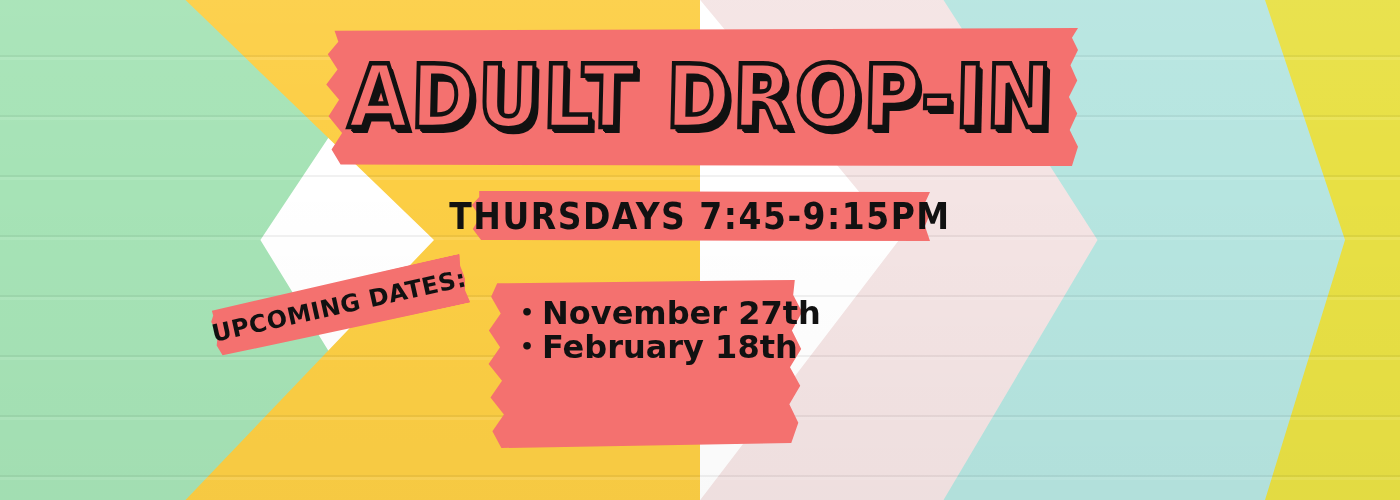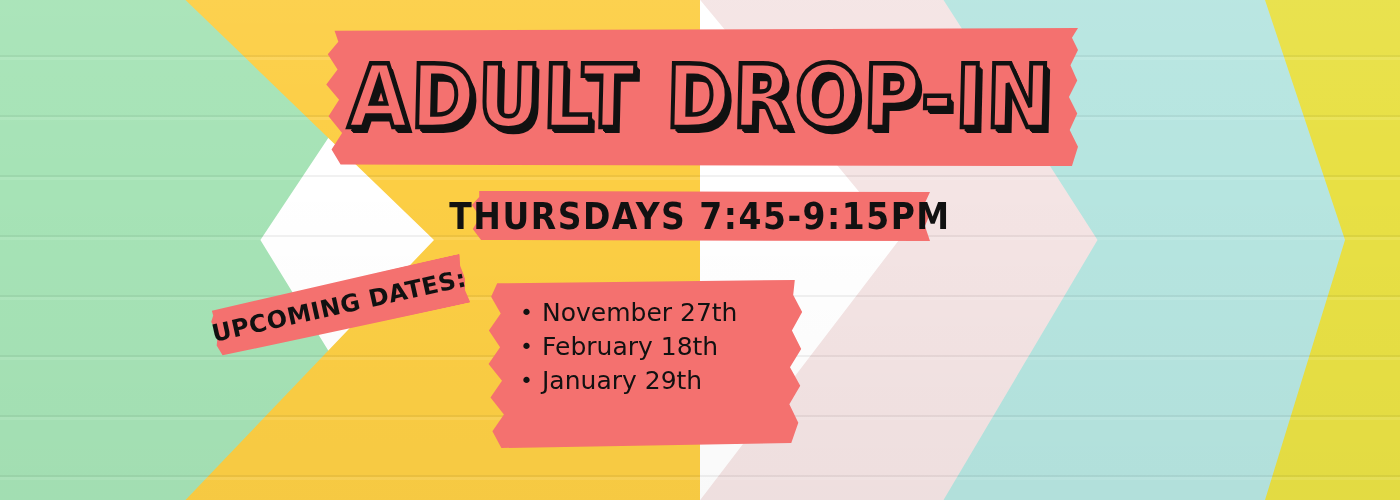--- a/index.html
+++ b/index.html
@@ -209,22 +209,22 @@
     position: absolute;
     left: 486px;
     top: 280px;
     width: 320px;
     height: 168px;
     margin: 0;
     padding: 16px 0 0 56px;
     box-sizing: border-box;
     list-style: none;
     font-family: "DejaVu Sans", sans-serif;
-    font-size: 25px;
-    font-weight: normal;
+    font-size: 32px;
+    font-weight: bold;
     color: #111111;
   }
   #dates-list li {
     position: relative;
     line-height: 34px;
     white-space: nowrap;
   }
   #dates-list li::before {
     content: "\2022";
     position: absolute;
@@ -271,17 +271,16 @@
 
   <div id="title-text">ADULT DROP-IN</div>
 
   <div id="subtitle-text">THURSDAYS 7:45-9:15PM</div>
 
   <div id="upcoming-text">UPCOMING DATES:</div>
 
   <ul id="dates-list">
     <li>November 27th</li>
     <li>February 18th</li>
-    <li>January 29th</li>
   </ul>
 
 
 </div>
 
 </body></html>

